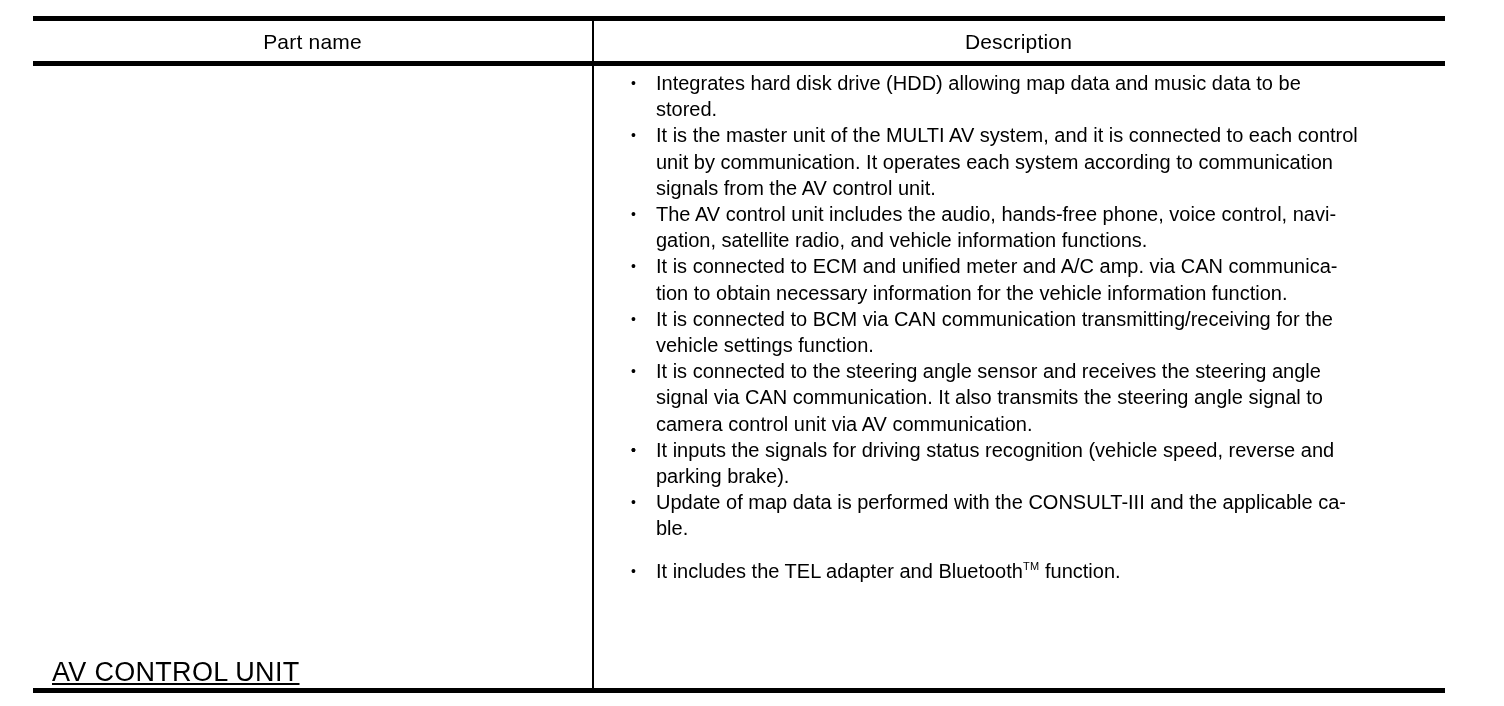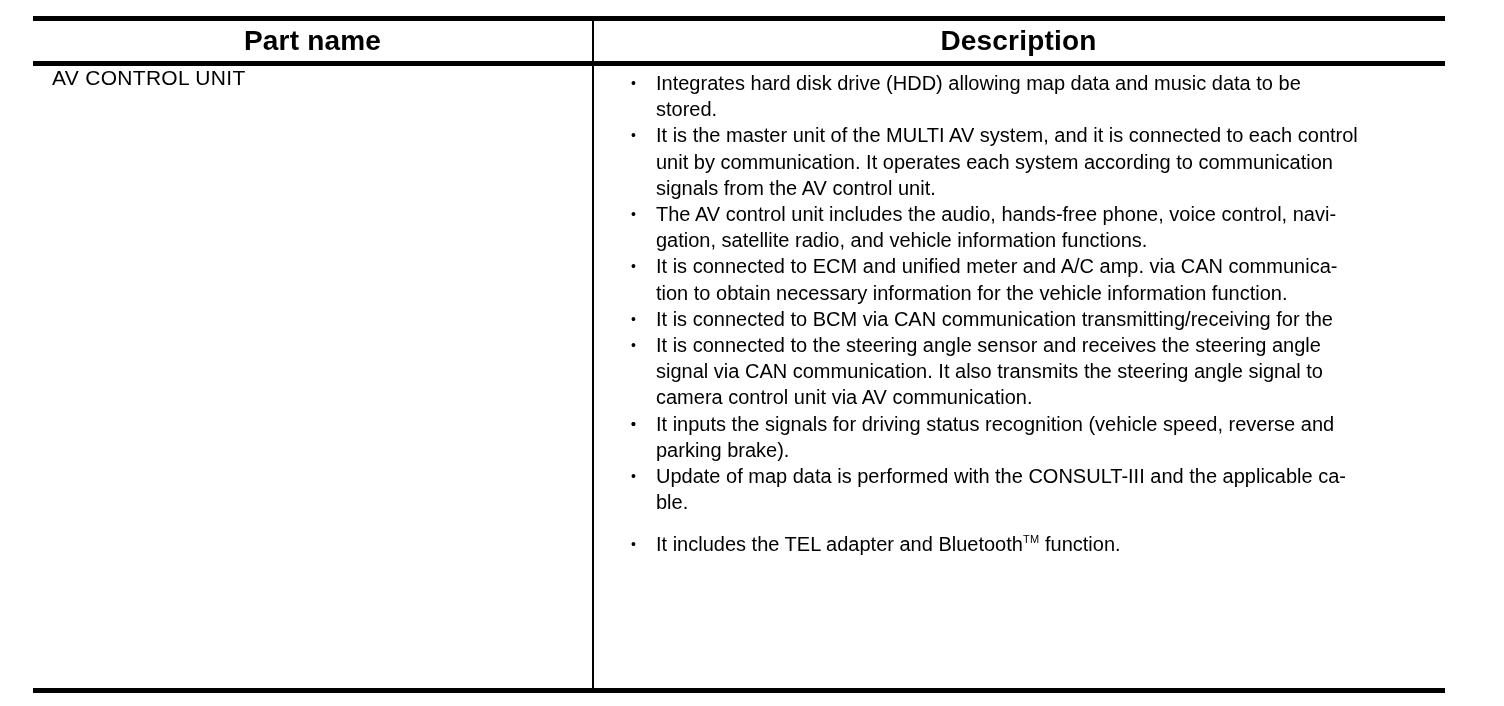--- a/index.html
+++ b/index.html
@@ -63,49 +63,49 @@
     left: 33px;
     top: 21px;
     width: 1412px;
     height: 40px;
     display: flex;
   }
   .header-cell {
     display: flex;
     align-items: center;
     justify-content: center;
-    font-size: 28px;
+    font-size: 21px;
     letter-spacing: 0.2px;
     line-height: 1;
-    font-weight: bold;
   }
   .header-cell.part {
     width: 559px;
   }
   .header-cell.desc {
     width: 853px;
   }
 
   
   .body-row {
     position: absolute;
     left: 33px;
     top: 66px;
     width: 1412px;
     height: 622px;
     display: flex;
   }
   .cell-part {
     width: 559px;
     display: flex;
-    align-items: flex-start;
+    align-items: flex-end;
     padding-left: 19px;
     box-sizing: border-box;
-    font-size: 21px;
+    font-size: 27px;
     letter-spacing: 0.3px;
+    text-decoration: underline;
   }
   .cell-desc {
     width: 853px;
     box-sizing: border-box;
     padding-left: 33px;
     padding-top: 4px;
     padding-right: 6px;
   }
 
   
@@ -182,20 +182,21 @@
             <li>
               <span class="ln">The AV control unit includes the audio, hands-free phone, voice control, navi-</span>
               <span class="ln">gation, satellite radio, and vehicle information functions.</span>
             </li>
             <li>
               <span class="ln">It is connected to ECM and unified meter and A/C amp. via CAN communica-</span>
               <span class="ln">tion to obtain necessary information for the vehicle information function.</span>
             </li>
             <li>
               <span class="ln">It is connected to BCM via CAN communication transmitting/receiving for the</span>
+              <span class="ln">vehicle settings function.</span>
             </li>
             <li>
               <span class="ln">It is connected to the steering angle sensor and receives the steering angle</span>
               <span class="ln">signal via CAN communication. It also transmits the steering angle signal to</span>
               <span class="ln">camera control unit via AV communication.</span>
             </li>
             <li>
             </li>
             <li>
               <span class="ln">It inputs the signals for driving status recognition (vehicle speed, reverse and</span>

